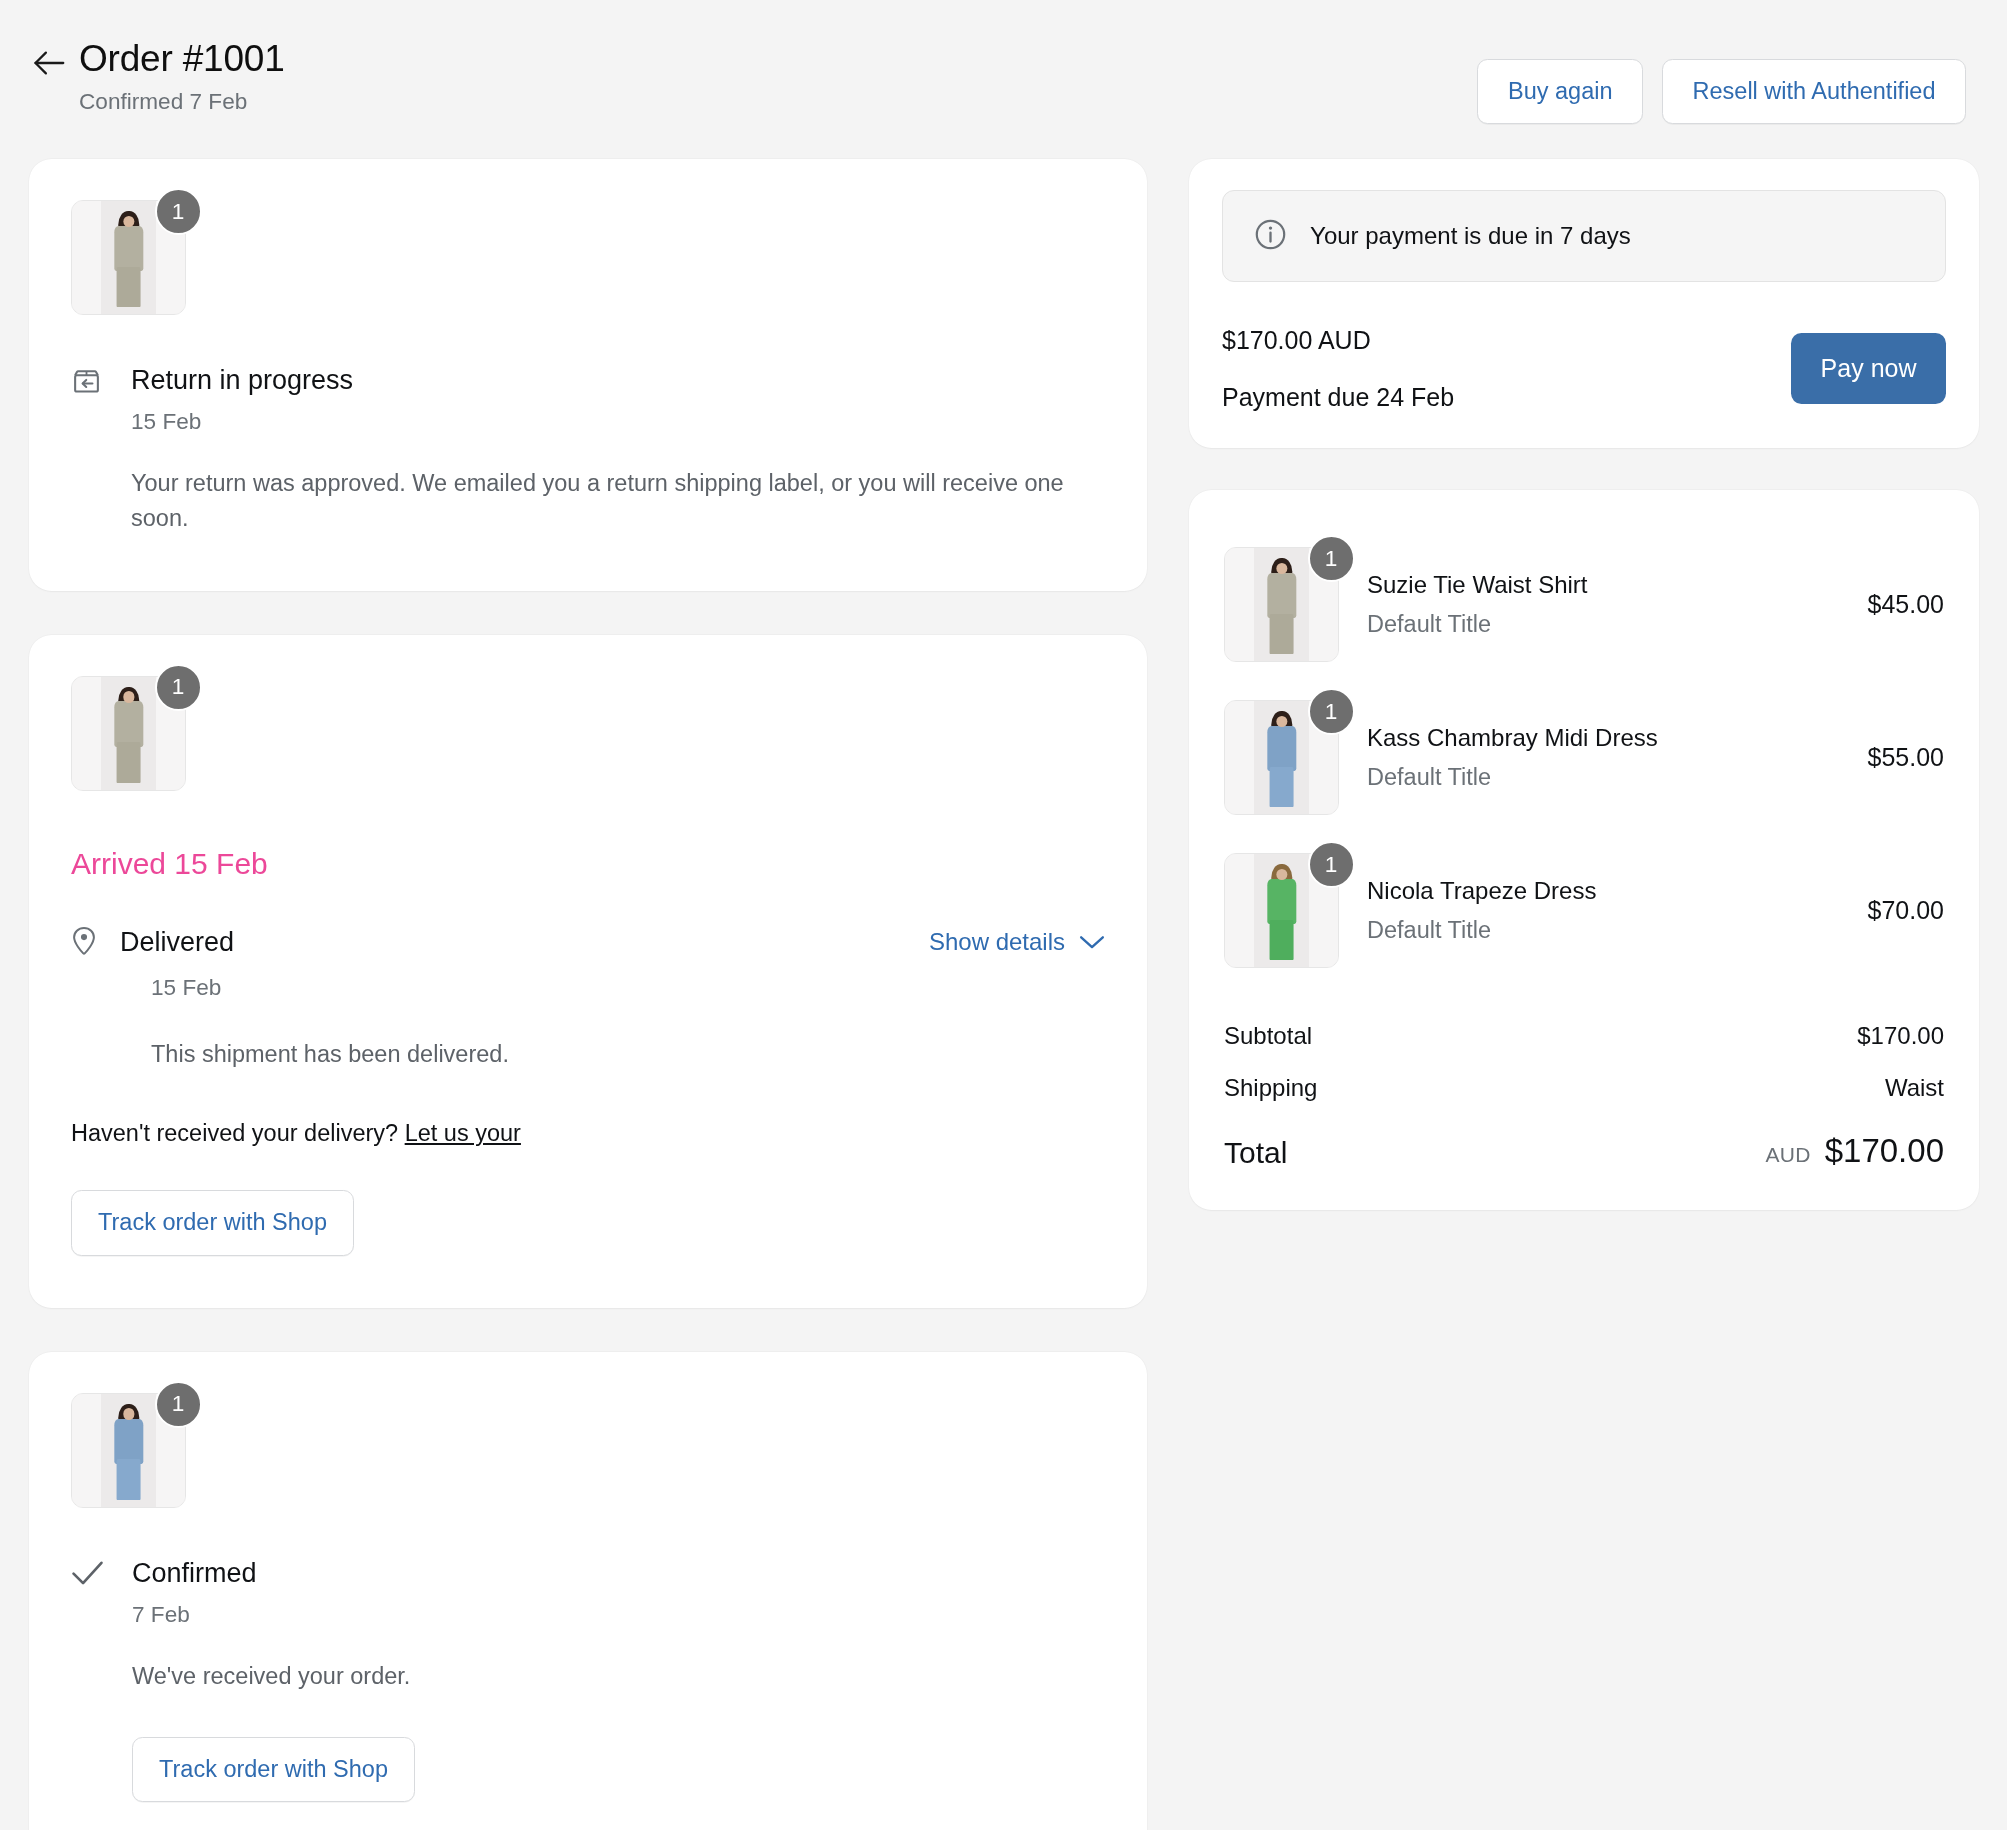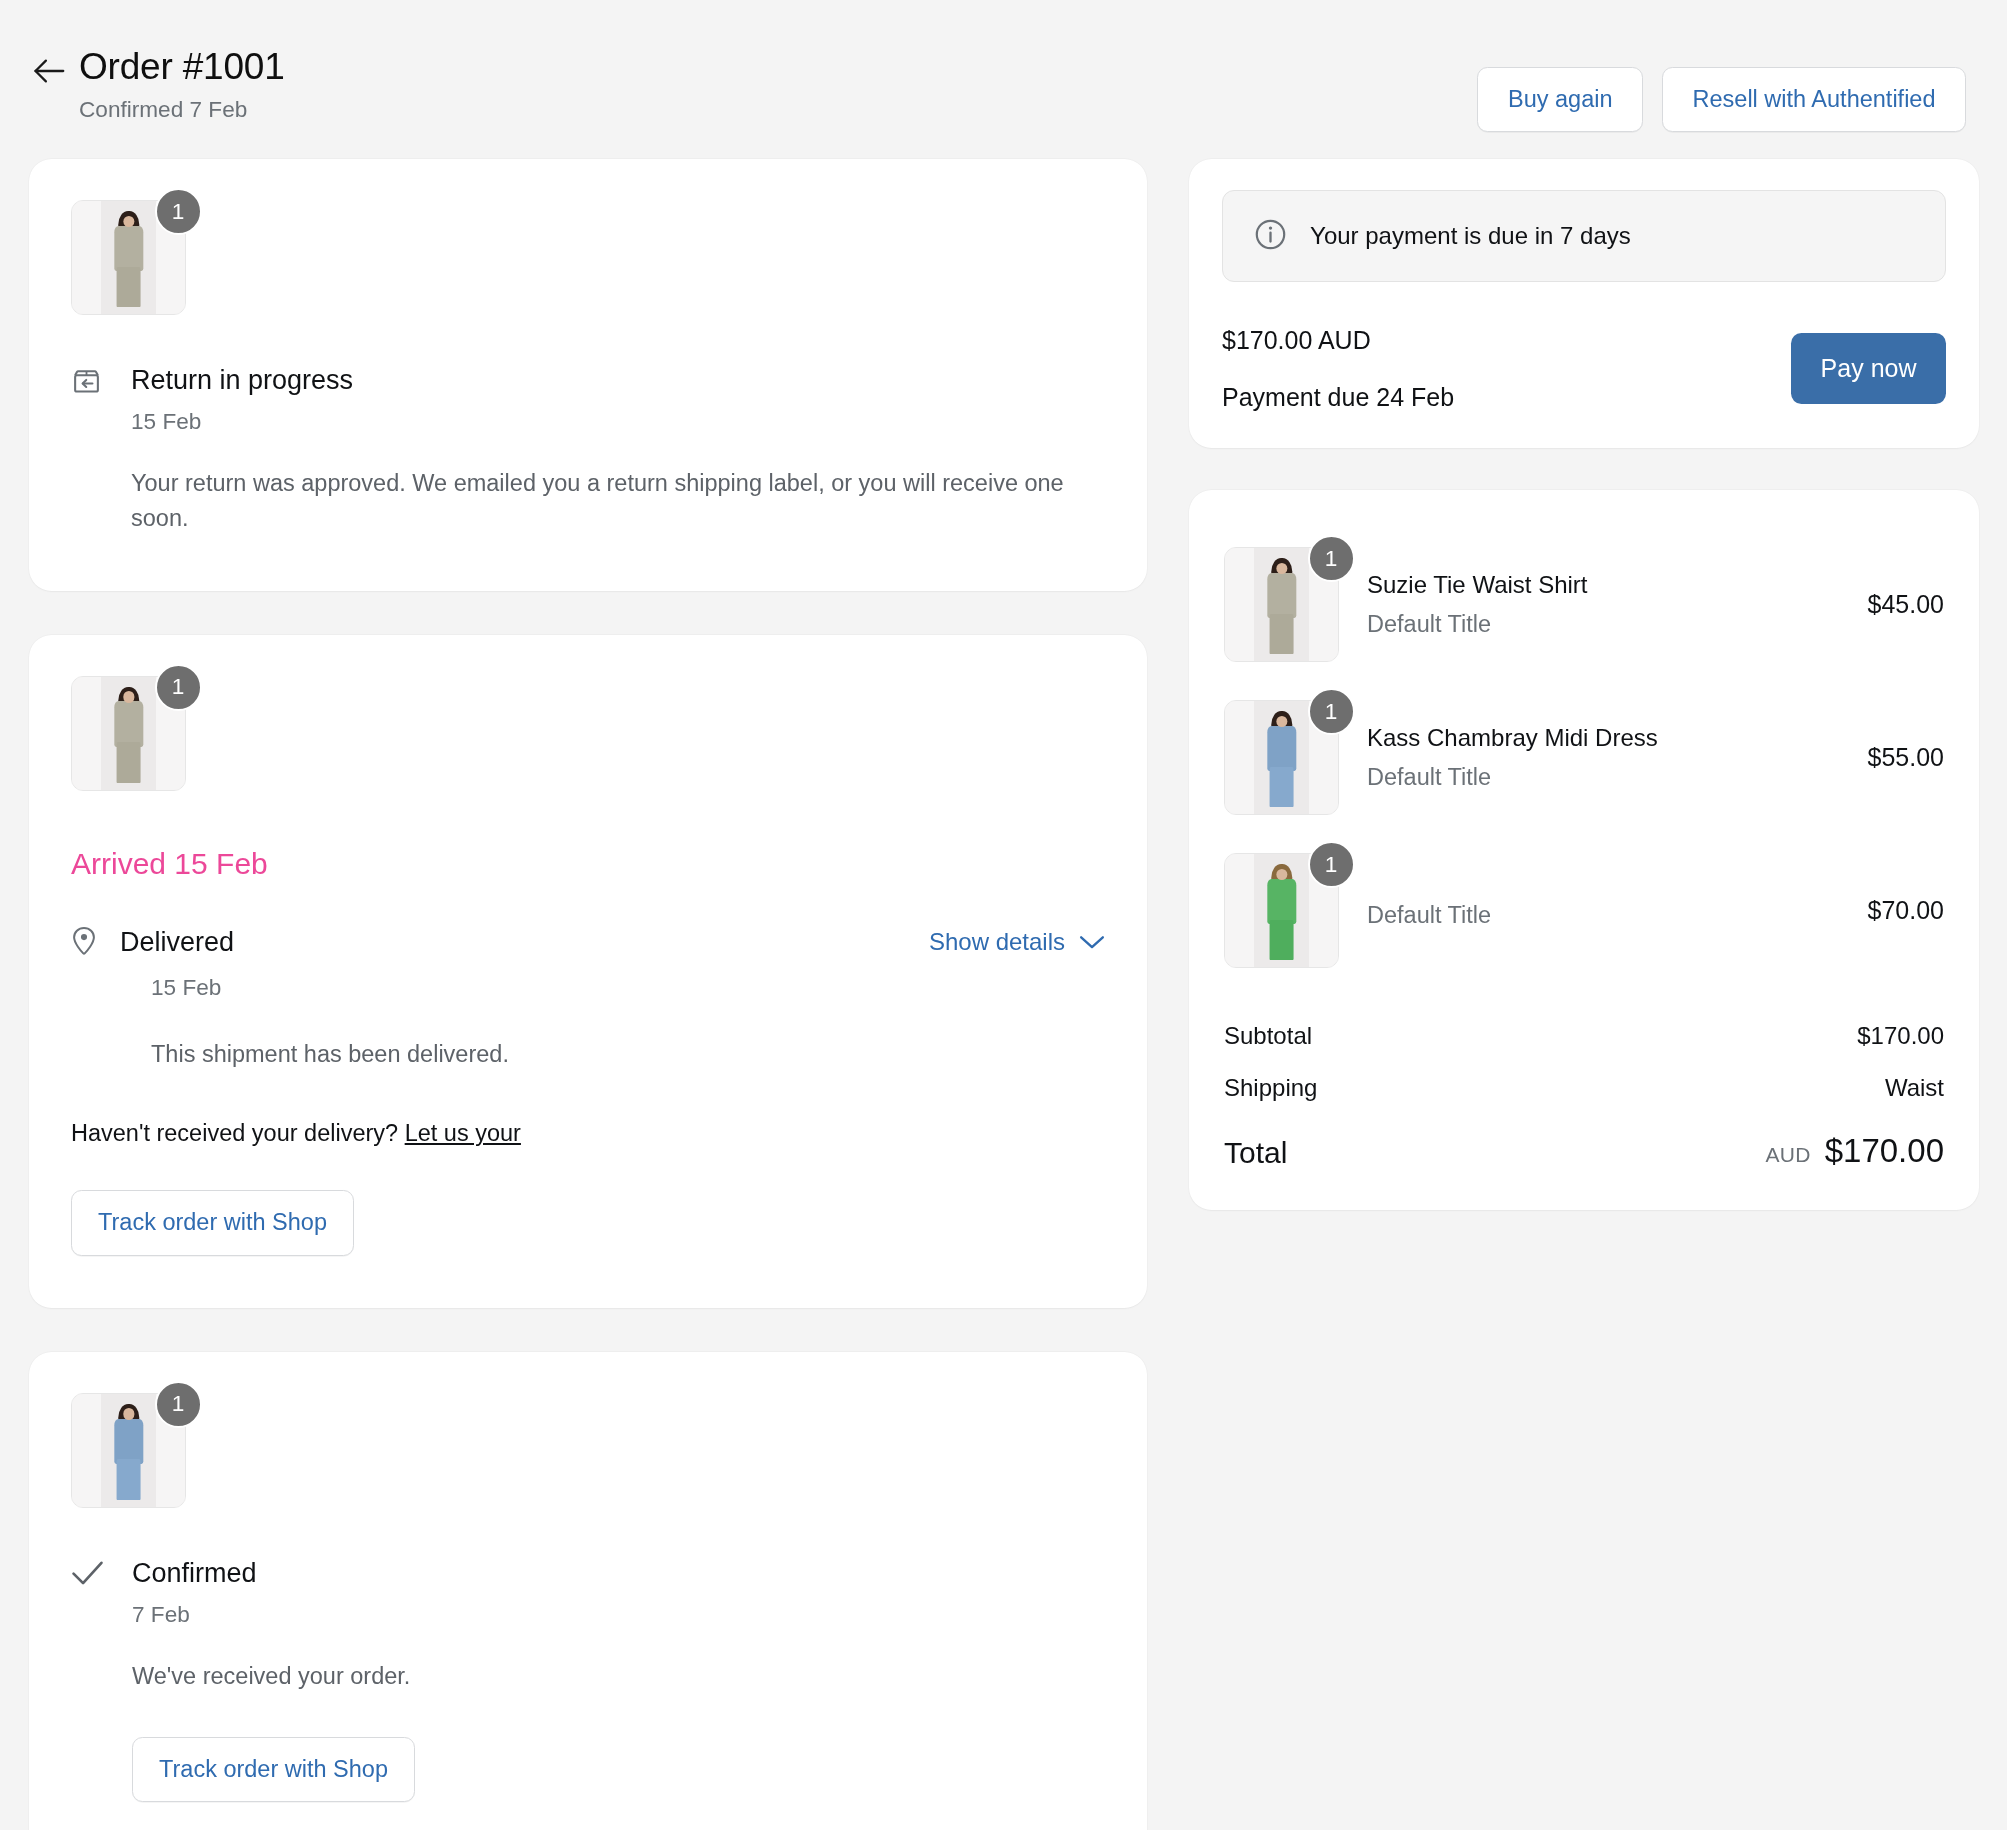--- a/index.html
+++ b/index.html
@@ -14,21 +14,21 @@
     position: relative;
     width: 2008px;
     height: 1830px;
     background: #f4f4f4;
     overflow: hidden;
   }
 
   
   .header {
     position: absolute;
-    top: 12px; left: 0;
+    top: 4px; left: 0;
     width: 2008px;
     height: 159px;
     padding: 31px 42px 0 29px;
     display: flex;
     align-items: flex-start;
     justify-content: space-between;
   }
   .header-left { display: flex; align-items: flex-start; gap: 12px; }
   .back-arrow {
     width: 38px; height: 38px;
@@ -498,20 +498,21 @@
                   <div class="side-r"></div>
                 <div class="hair"></div>
                   <div class="face"></div>
                 <div class="body"></div>
                   <div class="legs"></div>
               </div>
             </div>
             <div class="qty-badge">1</div>
           </div>
           <div class="item-main">
+            <div class="item-title">Nicola Trapeze Dress</div>
             <div class="item-variant">Default Title</div>
           </div>
           <div class="item-price">$70.00</div>
         </div>
 
         <div class="totals">
           <div class="total-line">
             <span class="total-label">Subtotal</span>
             <span class="total-value">$170.00</span>
           </div>

